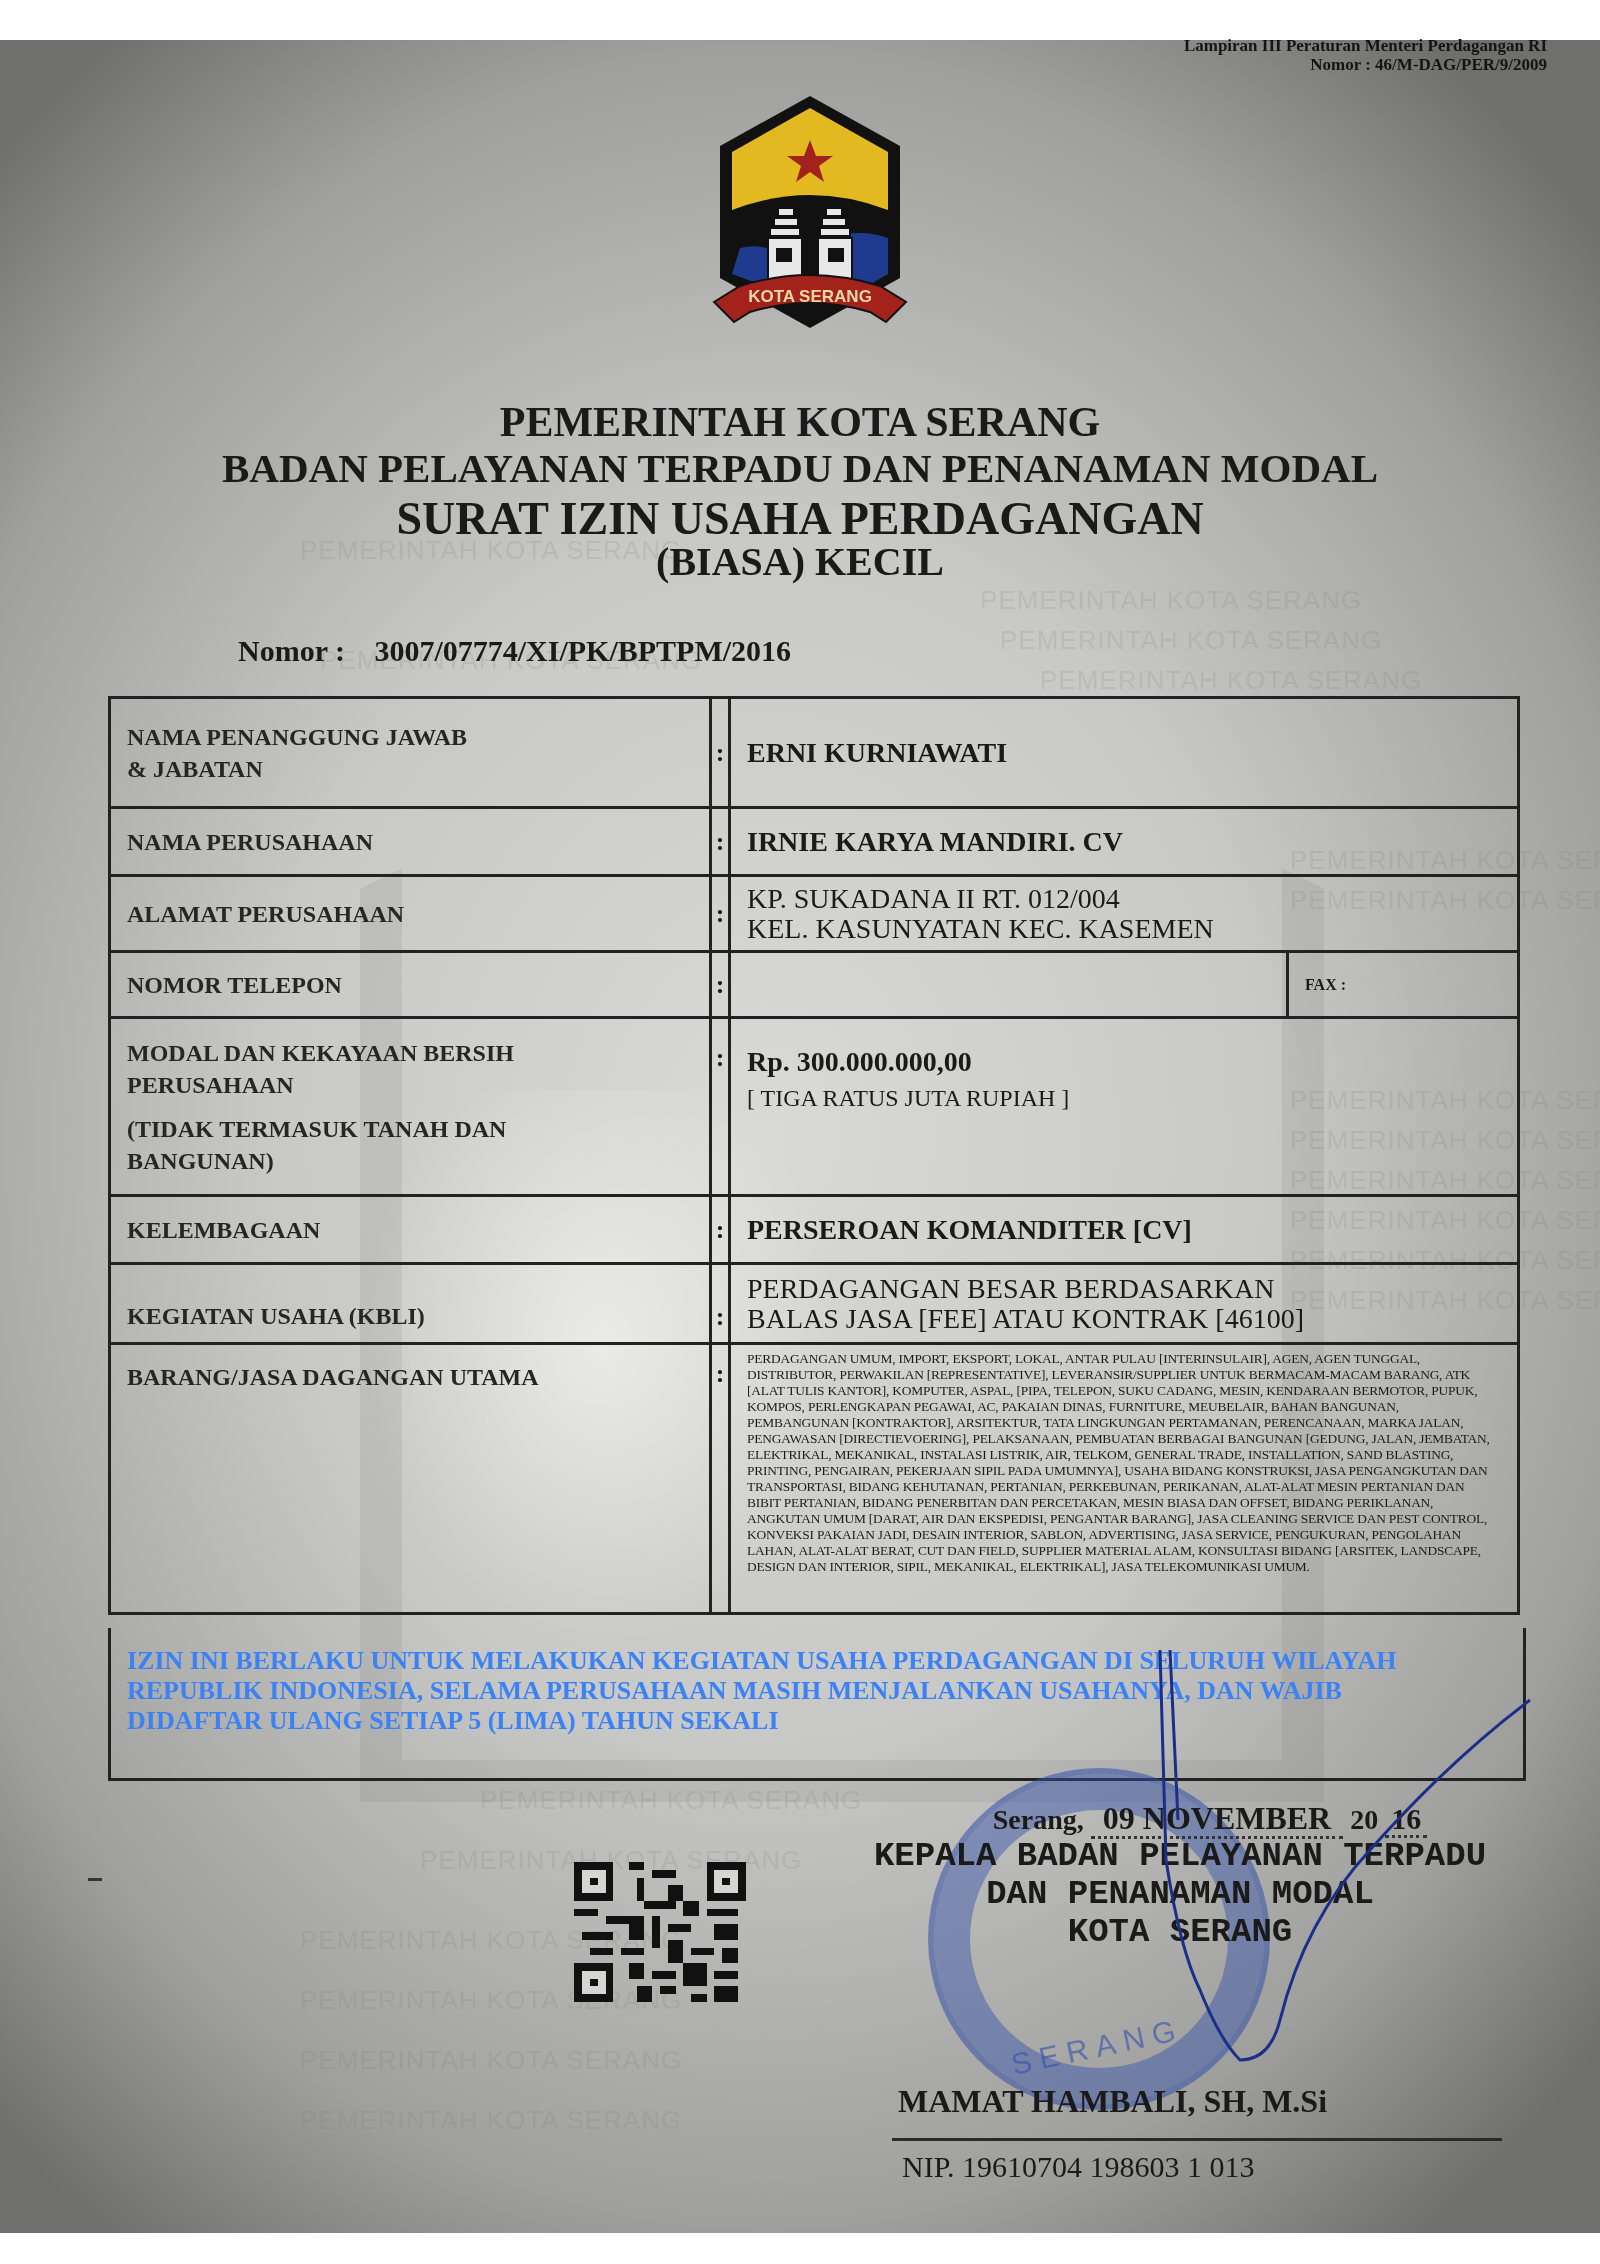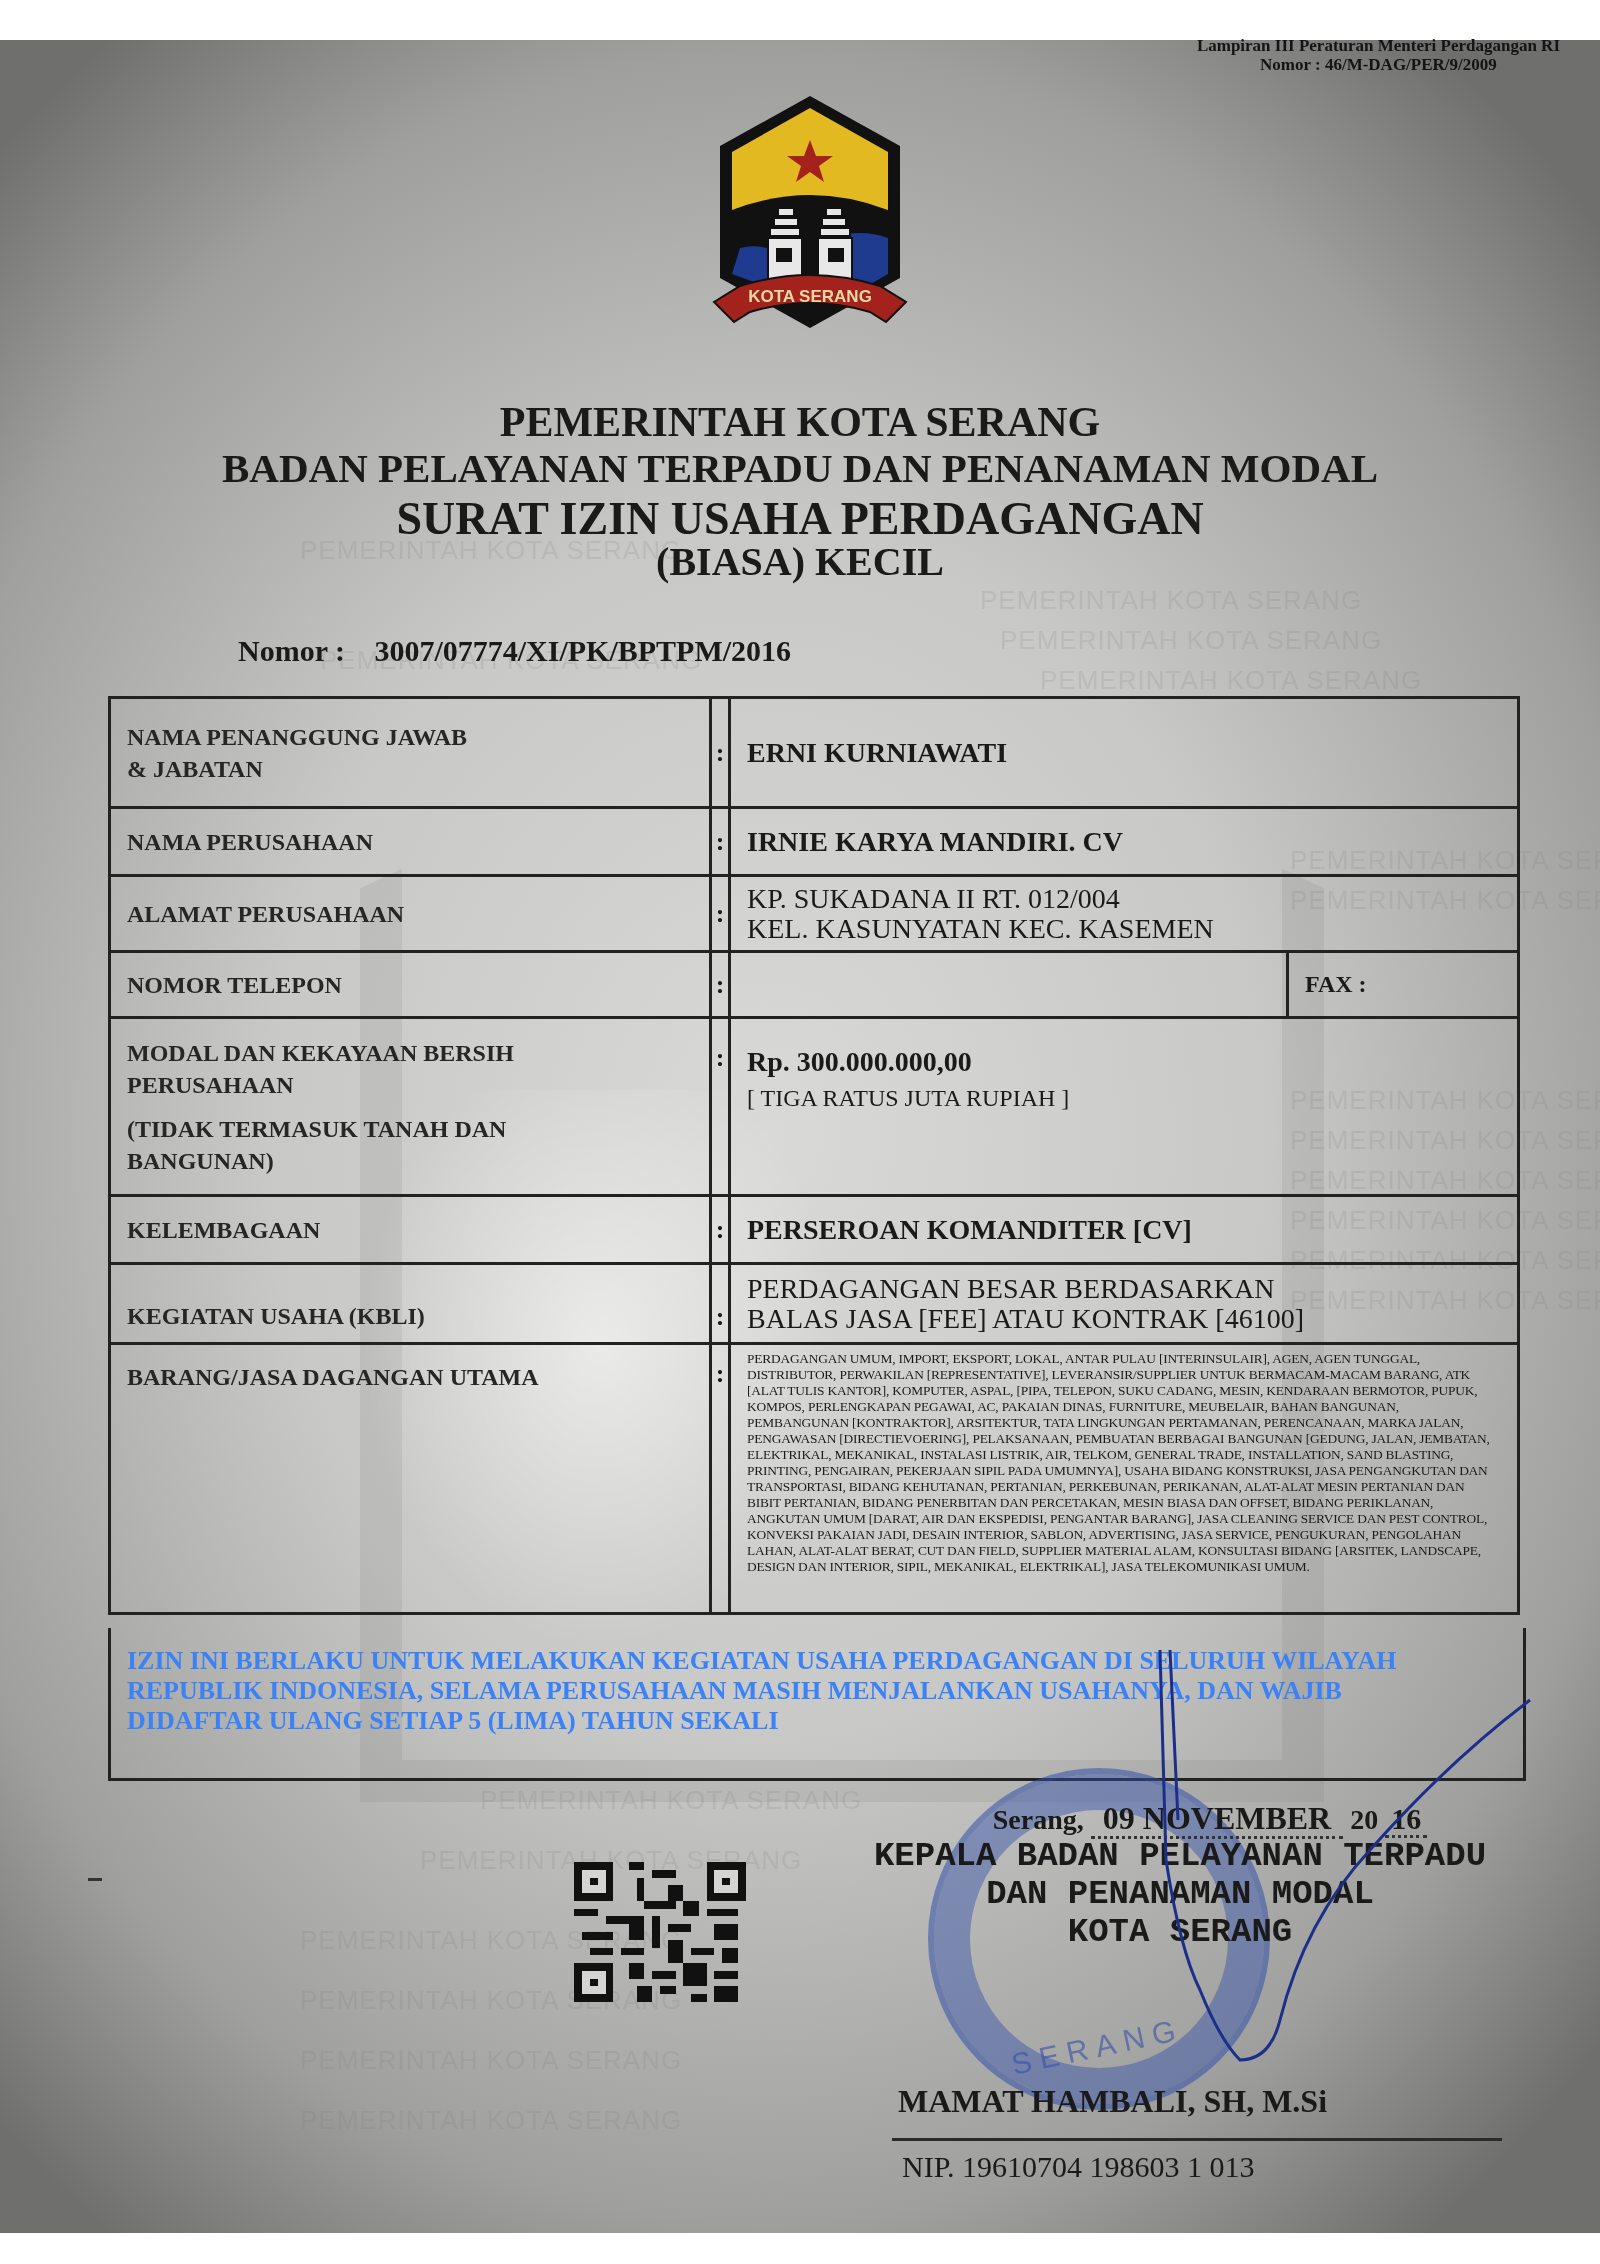--- a/index.html
+++ b/index.html
@@ -21,22 +21,22 @@
     .watermark-text {
       position: absolute; font-family: "Liberation Sans", sans-serif; font-size: 26px;
       color: rgba(120,120,120,0.16); white-space: nowrap; letter-spacing: 1px; line-height: 40px;
     }
     .wm-emblem {
       position: absolute; left: 360px; top: 620px; width: 880px; height: 1100px;
       border: 42px solid rgba(110,110,110,0.14); border-top: none;
       clip-path: polygon(50% 0, 100% 20%, 100% 100%, 0 100%, 0 20%);
     }
     .header-note {
-      position: absolute; right: 40px; top: 36px; font-weight: bold; font-size: 17px; line-height: 19px;
-      text-align: center; color: #141414;
+      position: absolute; right: 53px; top: 36px; font-weight: bold; font-size: 17px; line-height: 19px;
+      text-align: right; color: #141414;
     }
     .logo { position: absolute; left: 710px; top: 88px; width: 200px; height: 260px; }
     .titles { position: absolute; left: 0; width: 1600px; text-align: center; font-weight: bold; }
     .t1 { top: 398px; font-size: 42px; }
     .t2 { top: 444px; font-size: 41px; }
     .t3 { top: 492px; font-size: 46px; }
     .t4 { top: 538px; font-size: 40px; }
     .nomor { position: absolute; left: 238px; top: 634px; font-weight: bold; font-size: 30px; }
     .nomor .lbl { margin-right: 22px; }
     table.main {
@@ -44,21 +44,21 @@
       font-weight: bold;
     }
     table.main td { border: 3px solid #222; vertical-align: middle; padding: 0 16px; }
     td.label { width: 566px; font-size: 24px; line-height: 32px; color: #262626; }
     td.colon { width: 16px; text-align: center; font-size: 26px; padding: 0 !important; }
     td.value { font-size: 28px; }
     .v-big { font-size: 30px; }
     .v-plain { font-weight: bold; font-size: 28px; line-height: 30px; }
     .v-small { font-weight: normal; font-size: 24px; line-height: 30px; }
     .goods { font-weight: normal; font-size: 13.4px; line-height: 16px; letter-spacing: -0.2px; text-transform: uppercase; padding-top: 6px !important; vertical-align: top !important; }
-    .fax { width: 196px; font-size: 24px; }
+    .fax { width: 196px; font-size: 16px; }
     .notice {
       position: absolute; left: 108px; top: 1628px; width: 1380px; height: 132px; padding: 18px 16px 0;
       border: 3px solid #222; border-top: none; font-weight: bold; font-size: 26px; line-height: 30px; color: #3b82f6;
     }
     .sign { position: absolute; left: 800px; top: 1800px; width: 760px; text-align: center; font-weight: bold; }
     .sign .place { font-size: 28px; margin-left: 60px; }
     .sign .line { font-size: 34px; line-height: 38px; font-family: Liberation Mono, monospace; }
     .stamp {
       position: absolute; left: 928px; top: 1768px; width: 330px; height: 330px; border-radius: 50%;
       border: 6px solid rgba(50,80,170,0.55); box-shadow: inset 0 0 0 30px rgba(255,255,255,0), inset 0 0 0 36px rgba(50,80,170,0.45);

